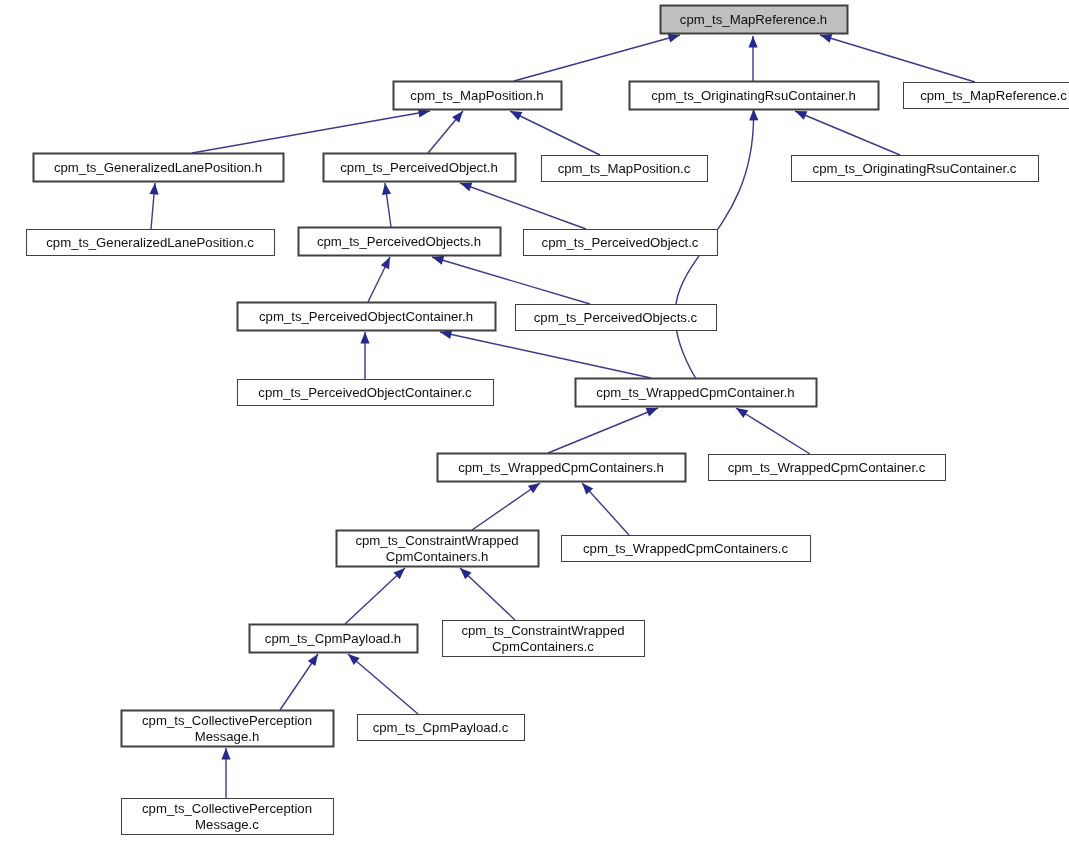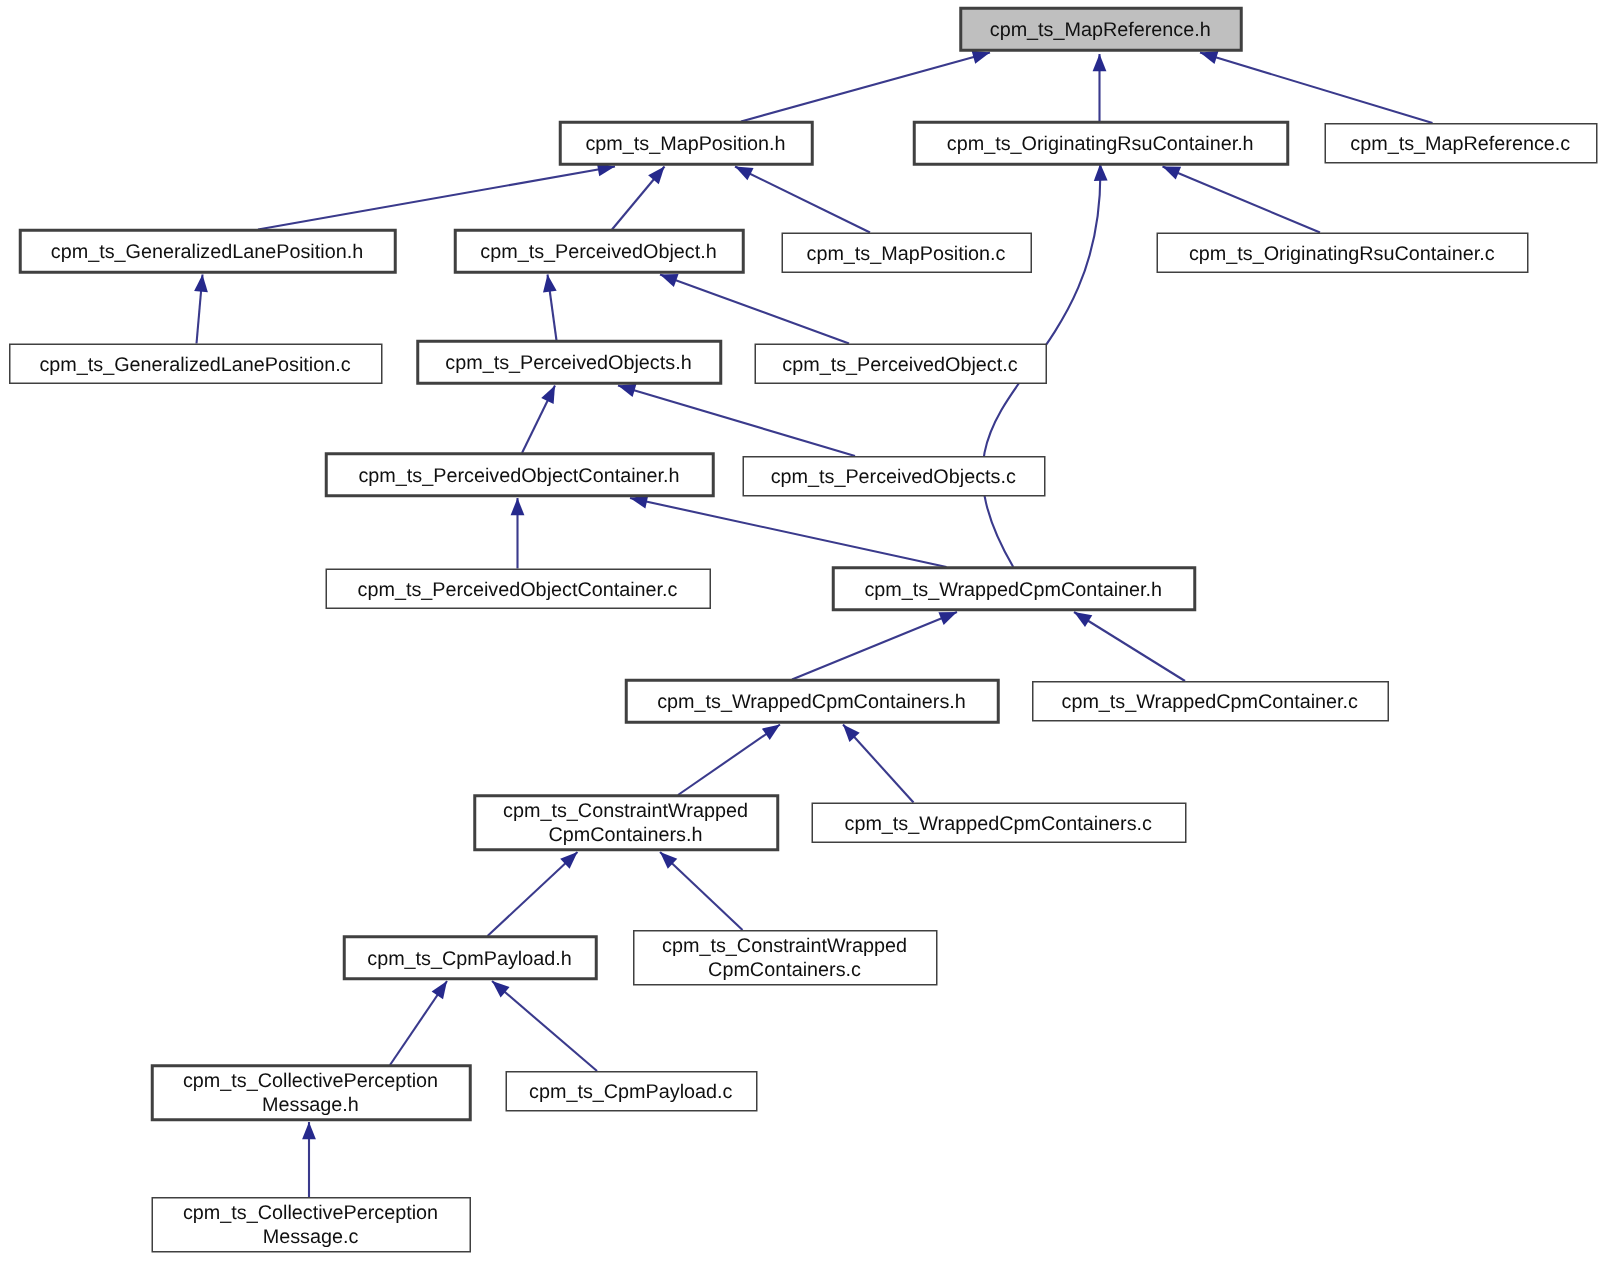--- a/index.html
+++ b/index.html
@@ -12,20 +12,21 @@
     width: 1069px;
     height: 843px;
     overflow: hidden;
     font-family: "Liberation Sans", sans-serif;
   }
   #graph-root {
     position: relative;
     width: 930px;
     height: 843px;
     background: #ffffff;
+    padding-left: 20px;
   }
   svg#dep-graph {
     display: block;
     width: 1069px;
     height: 843px;
   }
   .node-box {
     fill: #ffffff;
     stroke: #404040;
     stroke-width: 1;

